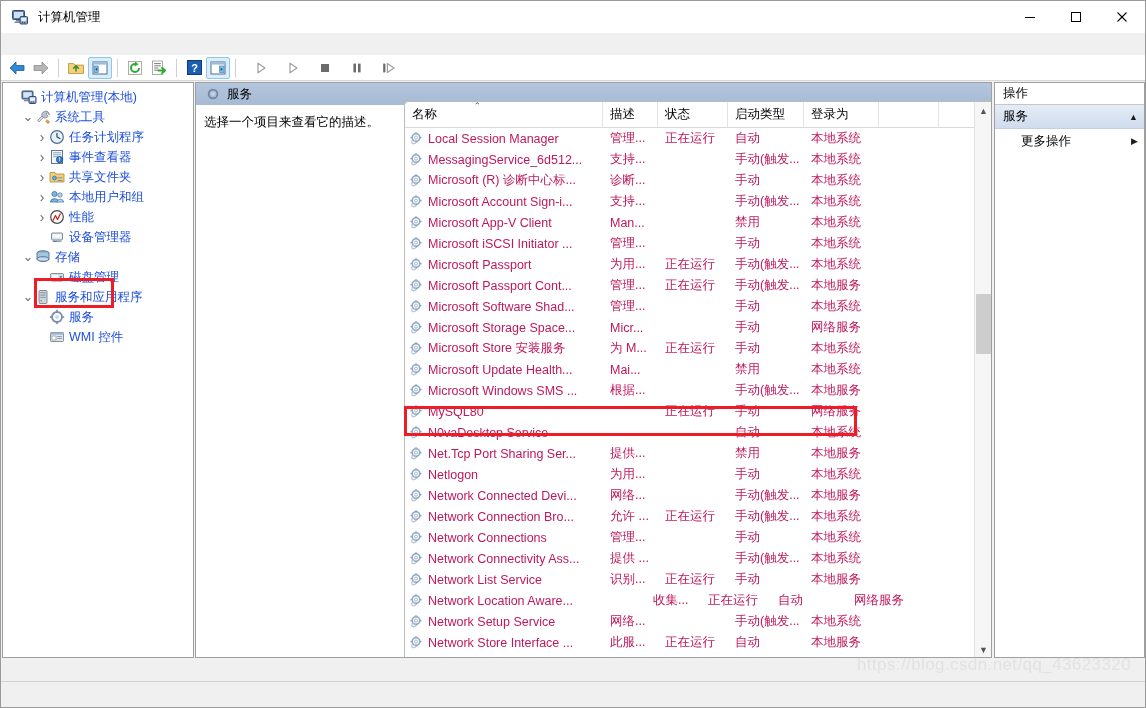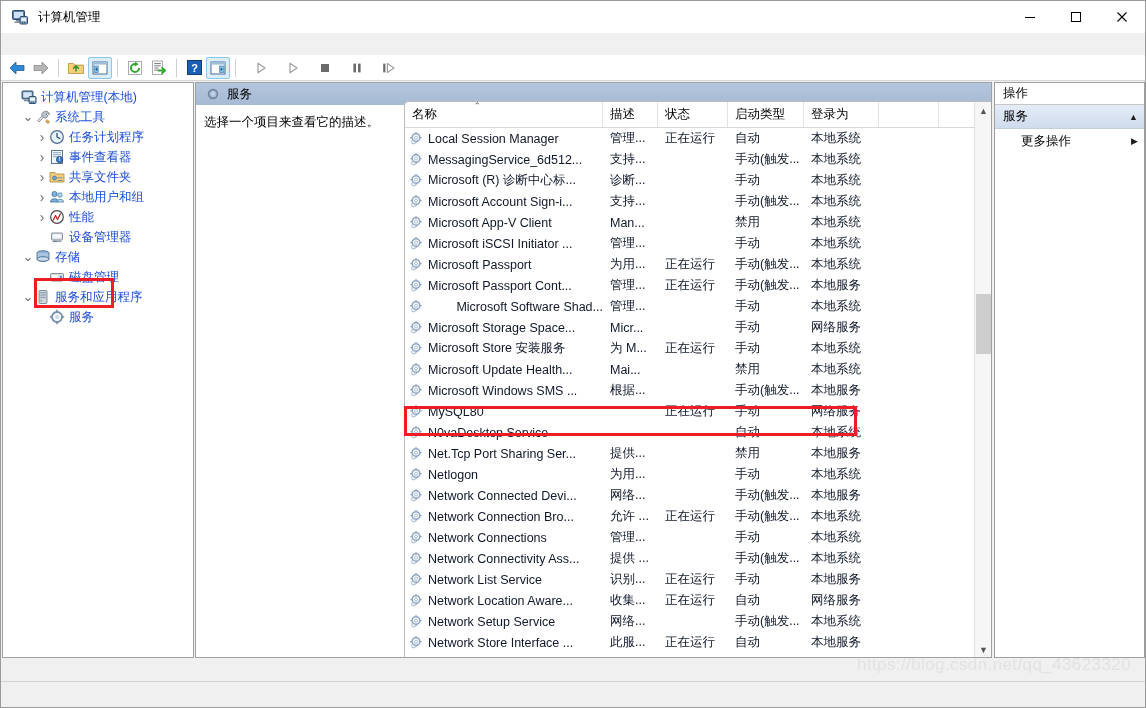--- a/index.html
+++ b/index.html
@@ -117,21 +117,21 @@
     padding-left: 7px; font-size: 12.5px; color: #000; white-space: nowrap;
     border-right: 1px solid #e3e3e3;
   }
   .sort-caret {
     position: absolute; top: 1px; left: 50%; margin-left: -30px;
     font-size: 9px; color: #5b5b5b; line-height: 9px;
   }
   .lv-body { position: relative; }
   .lv-row {
     display: flex; align-items: center; height: 21px; white-space: nowrap;
-    font-size: 12.5px; color: #0f172a;
+    font-size: 12.5px; color: #be185d;
   }
   .cell { overflow: hidden; padding-left: 7px; }
   .cell.name { display: flex; align-items: center; padding-left: 4px; }
   .svc-ico { width: 15px; height: 15px; margin-right: 4px; flex: none; position: relative; }
 
   
   .vscroll {
     position: absolute; right: 0; top: 0; width: 17px; height: 556px;
     background: #f6f6f6; border-left: 1px solid #e2e2e2;
   }
@@ -488,20 +488,33 @@
               <g fill="#7990ad">
                 <rect x="7.2" y="0.8" width="1.6" height="2.2"></rect>
                 <rect x="7.2" y="13" width="1.6" height="2.2"></rect>
                 <rect x="0.8" y="7.2" width="2.2" height="1.6"></rect>
                 <rect x="13" y="7.2" width="2.2" height="1.6"></rect>
               </g>
             </svg>
           </span>
           <span class="tlabel">服务</span>
         </div>
+        <div class="tnode" style="padding-left: 32px;">
+          <span class="twist"></span>
+          <span class="tico">
+            <svg class="ic" viewBox="0 0 16 16">
+              <rect x="1.5" y="3.5" width="13" height="9" rx="1" fill="#e3e8ee" stroke="#6a7682" stroke-width=".8"></rect>
+              <rect x="1.5" y="3.5" width="13" height="2.2" fill="#9cb4cd"></rect>
+              <rect x="3" y="7" width="4" height="4" fill="#fff" stroke="#7d8893" stroke-width=".6"></rect>
+              <rect x="8.2" y="7" width="4.6" height="1" fill="#8c98a5"></rect>
+              <rect x="8.2" y="9" width="4.6" height="1" fill="#8c98a5"></rect>
+            </svg>
+          </span>
+          <span class="tlabel">WMI 控件</span>
+        </div>
       </div>
   </div>
 
   <div class="pane-center">
 
     <div class="res-header">
       <div class="h-ico">
         <svg class="ic" viewBox="0 0 14 14">
           <circle cx="7" cy="7" r="4.4" fill="none" stroke="#6e86a3" stroke-width="1.7"></circle>
           <circle cx="7" cy="7" r="1.7" fill="#c6d6e8"></circle>
@@ -707,21 +720,21 @@
                 </svg>
               </span>
               <span>Microsoft Passport Cont...</span>
             </div>
             <div class="cell" style="width: 55px;">管理...</div>
             <div class="cell" style="width: 70px;">正在运行</div>
             <div class="cell" style="width: 76px;">手动(触发...</div>
             <div class="cell" style="width: 75px;">本地服务</div>
           </div>
           <div class="lv-row">
-            <div class="cell name" style="width: 198px; justify-content: space-between;">
+            <div class="cell name" style="width: 198px;">
               <span class="svc-ico">
                 <svg class="ic" viewBox="0 0 15 15">
                   <circle cx="7" cy="6.6" r="3.8" fill="none" stroke="#8fa8c4" stroke-width="1.6"></circle>
                   <circle cx="7" cy="6.6" r="1.5" fill="#ffffff" stroke="#8fa8c4" stroke-width=".8"></circle>
                   <g fill="#8fa8c4">
                     <rect x="6.3" y="1.1" width="1.4" height="1.7"></rect>
                     <rect x="6.3" y="10.4" width="1.4" height="1.7"></rect>
                     <rect x="1.4" y="5.9" width="1.7" height="1.4"></rect>
                     <rect x="10.9" y="5.9" width="1.7" height="1.4"></rect>
                   </g>
@@ -1031,21 +1044,21 @@
                     <rect x="6.3" y="1.1" width="1.4" height="1.7"></rect>
                     <rect x="6.3" y="10.4" width="1.4" height="1.7"></rect>
                     <rect x="1.4" y="5.9" width="1.7" height="1.4"></rect>
                     <rect x="10.9" y="5.9" width="1.7" height="1.4"></rect>
                   </g>
                   <circle cx="4.6" cy="11" r="1.9" fill="none" stroke="#aebfd3" stroke-width="1.1"></circle>
                 </svg>
               </span>
               <span>Network Location Aware...</span>
             </div>
-            <div class="cell" style="width: 55px;">收集...</div>
+            <div class="cell" style="width: 55px; margin-left: 43px;">收集...</div>
             <div class="cell" style="width: 70px;">正在运行</div>
             <div class="cell" style="width: 76px;">自动</div>
             <div class="cell" style="width: 75px;">网络服务</div>
           </div>
           <div class="lv-row">
             <div class="cell name" style="width: 198px;">
               <span class="svc-ico">
                 <svg class="ic" viewBox="0 0 15 15">
                   <circle cx="7" cy="6.6" r="3.8" fill="none" stroke="#8fa8c4" stroke-width="1.6"></circle>
                   <circle cx="7" cy="6.6" r="1.5" fill="#ffffff" stroke="#8fa8c4" stroke-width=".8"></circle>

